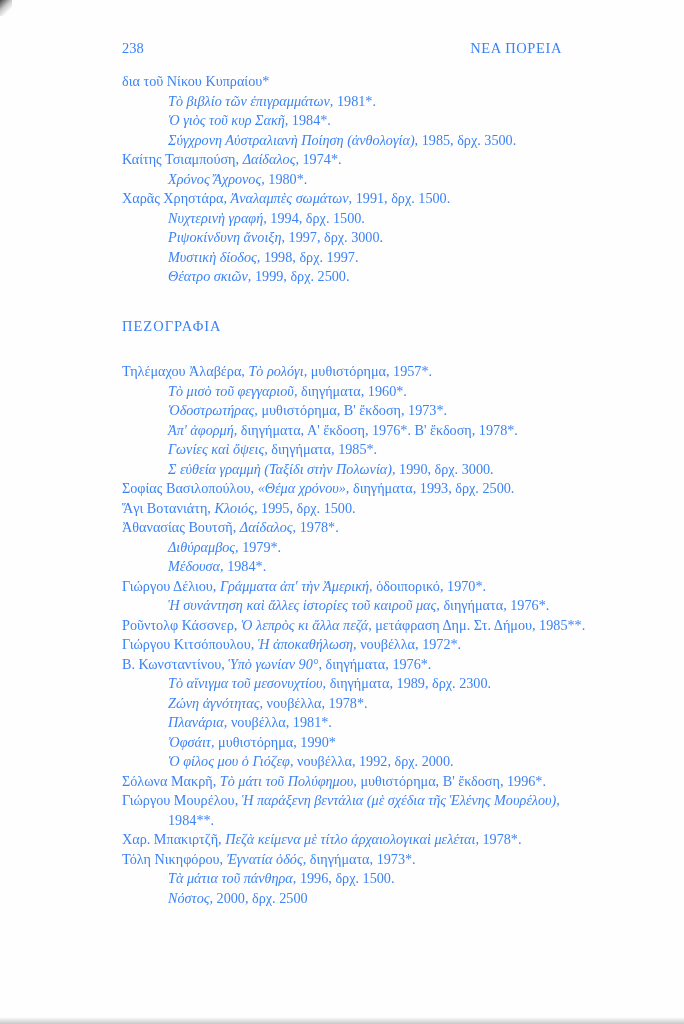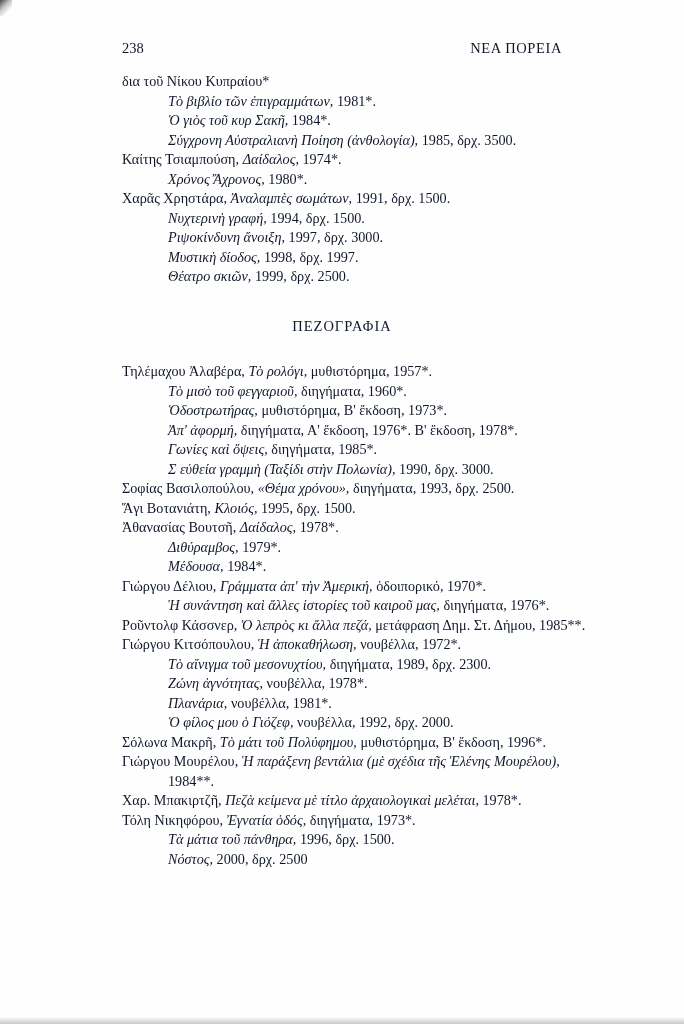--- a/index.html
+++ b/index.html
@@ -6,21 +6,21 @@
   html, body { background: #ffffff; }
   body {
     font-family: "Liberation Serif", "DejaVu Serif", serif;
     -webkit-font-smoothing: antialiased;
   }
   .page {
     position: relative;
     width: 684px;
     height: 1024px;
     background: #fefefe;
-    color: #0f172a;
+    color: #3b82f6;
     overflow: hidden;
     padding-left: 8px;
   }
   .scan-corner {
     position: absolute; top: 0; left: 0;
     width: 12px; height: 16px;
     background: linear-gradient(135deg, rgba(40,40,40,0.85) 0%, rgba(40,40,40,0.25) 40%, rgba(255,255,255,0) 72%);
   }
   .scan-bottom {
     position: absolute; bottom: 0; left: 0; right: 0;
@@ -40,21 +40,20 @@
     position: absolute;
     top: 72px; left: 122px; right: 122px;
     font-size: 14.2px;
     line-height: 19.5px;
   }
   .line { white-space: nowrap; }
   .line.indent { padding-left: 46px; font-family: Liberation Serif, serif; }
   .seg-b { font-weight: normal; }
   .seg-i { font-style: italic; }
   .section-heading {
-    text-align: center;
     margin-top: 30px;
     margin-bottom: 26px;
     font-size: 14.5px;
     letter-spacing: 1px;
   }
 </style>
 </head>
 <body>
 
 <div class="page">
@@ -91,23 +90,25 @@
         <div class="line indent"><span class="seg-i">Σ εὐθεία γραμμὴ (Ταξίδι στὴν Πολωνία), </span><span class="seg-r">1990, δρχ. 3000.</span></div>
         <div class="line"><span class="seg-b">Σοφίας Βασιλοπούλου, </span><span class="seg-i">«Θέμα χρόνου», </span><span class="seg-r">διηγήματα, 1993, δρχ. 2500.</span></div>
         <div class="line"><span class="seg-b">Ἅγι Βοτανιάτη, </span><span class="seg-i">Κλοιός, </span><span class="seg-r">1995, δρχ. 1500.</span></div>
         <div class="line"><span class="seg-b">Ἀθανασίας Βουτσῆ, </span><span class="seg-i">Δαίδαλος, </span><span class="seg-r">1978*.</span></div>
         <div class="line indent"><span class="seg-i">Διθύραμβος, </span><span class="seg-r">1979*.</span></div>
         <div class="line indent"><span class="seg-i">Μέδουσα, </span><span class="seg-r">1984*.</span></div>
         <div class="line"><span class="seg-b">Γιώργου Δέλιου, </span><span class="seg-i">Γράμματα ἀπ' τὴν Ἀμερική, </span><span class="seg-r">ὁδοιπορικό, 1970*.</span></div>
         <div class="line indent"><span class="seg-i">Ἡ συνάντηση καὶ ἄλλες ἱστορίες τοῦ καιροῦ μας, </span><span class="seg-r">διηγήματα, 1976*.</span></div>
         <div class="line"><span class="seg-b">Ροῦντολφ Κάσσνερ, </span><span class="seg-i">Ὁ λεπρὸς κι ἄλλα πεζά, </span><span class="seg-r">μετάφραση Δημ. Στ. Δήμου, 1985**.</span></div>
         <div class="line"><span class="seg-b">Γιώργου Κιτσόπουλου, </span><span class="seg-i">Ἡ ἀποκαθήλωση, </span><span class="seg-r">νουβέλλα, 1972*.</span></div>
+        <div class="line"><span class="seg-b">Β. Κωνσταντίνου, </span><span class="seg-i">Ὑπὸ γωνίαν 90°, </span><span class="seg-r">διηγήματα, 1976*.</span></div>
         <div class="line indent"><span class="seg-i">Τὸ αἴνιγμα τοῦ μεσονυχτίου, </span><span class="seg-r">διηγήματα, 1989, δρχ. 2300.</span></div>
         <div class="line indent"><span class="seg-i">Ζώνη ἀγνότητας, </span><span class="seg-r">νουβέλλα, 1978*.</span></div>
         <div class="line indent"><span class="seg-i">Πλανάρια, </span><span class="seg-r">νουβέλλα, 1981*.</span></div>
+        <div class="line indent"><span class="seg-i">Ὀφσάιτ, </span><span class="seg-r">μυθιστόρημα, 1990*</span></div>
         <div class="line indent"><span class="seg-i">Ὁ φίλος μου ὁ Γιόζεφ, </span><span class="seg-r">νουβέλλα, 1992, δρχ. 2000.</span></div>
         <div class="line"><span class="seg-b">Σόλωνα Μακρῆ, </span><span class="seg-i">Τὸ μάτι τοῦ Πολύφημου, </span><span class="seg-r">μυθιστόρημα, Β' ἔκδοση, 1996*.</span></div>
         <div class="line"><span class="seg-b">Γιώργου Μουρέλου, </span><span class="seg-i">Ἡ παράξενη βεντάλια (μὲ σχέδια τῆς Ἑλένης Μουρέλου),</span></div>
         <div class="line indent"><span class="seg-r">1984**.</span></div>
         <div class="line"><span class="seg-b">Χαρ. Μπακιρτζῆ, </span><span class="seg-i">Πεζὰ κείμενα μὲ τίτλο ἀρχαιολογικαὶ μελέται, </span><span class="seg-r">1978*.</span></div>
         <div class="line"><span class="seg-b">Τόλη Νικηφόρου, </span><span class="seg-i">Ἐγνατία ὁδός, </span><span class="seg-r">διηγήματα, 1973*.</span></div>
         <div class="line indent"><span class="seg-i">Τὰ μάτια τοῦ πάνθηρα, </span><span class="seg-r">1996, δρχ. 1500.</span></div>
         <div class="line indent"><span class="seg-i">Νόστος, </span><span class="seg-r">2000, δρχ. 2500</span></div>
       </div>
   </div>

